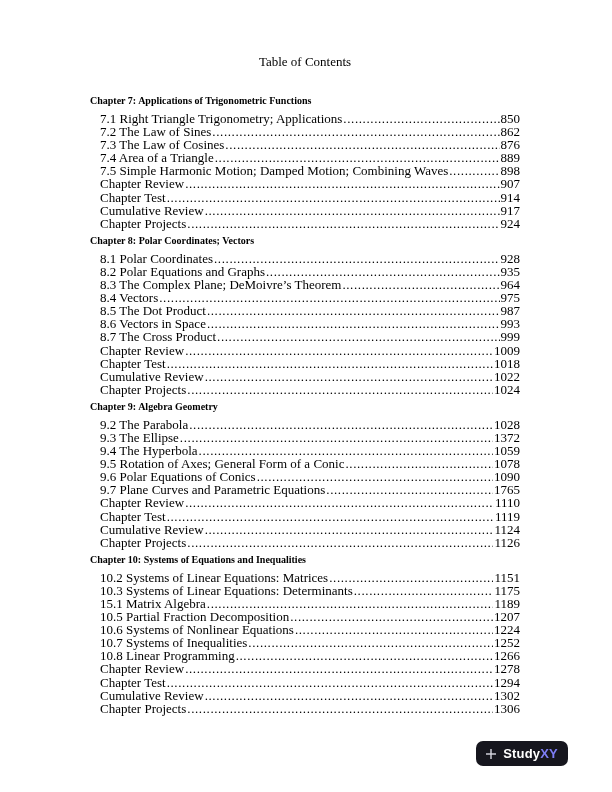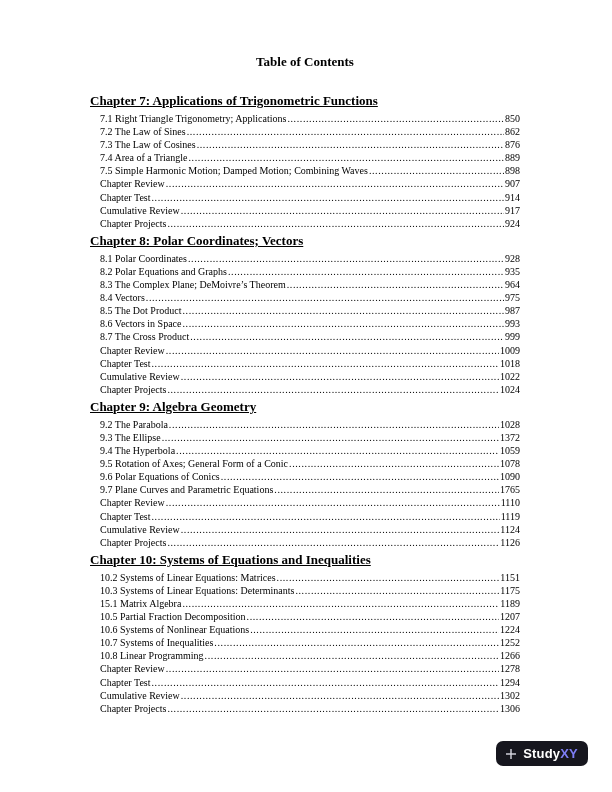--- a/index.html
+++ b/index.html
@@ -16,57 +16,56 @@
   }
   .content {
     position: absolute;
     left: 90px;
     right: 92px;
     top: 54px;
   }
   .title {
     text-align: center;
     font-size: 13px;
-    font-weight: bold;
+    font-weight: normal;
     line-height: 16px;
   }
   .section { margin-top: 3px; }
   .section:first-of-type { margin-top: 23px; }
   .heading {
-    font-size: 13px;
+    font-size: 10px;
     font-weight: bold;
     line-height: 15px;
     margin-bottom: 4px;
-    text-decoration: underline;
   }
   .rows { }
   .row {
     display: flex;
     align-items: baseline;
-    font-size: 10px;
+    font-size: 13px;
     line-height: 13.1px;
     padding-left: 10px;
   }
   .label { white-space: nowrap; }
   .dots {
     flex: 1;
     min-width: 0;
     overflow: hidden;
     white-space: nowrap;
     margin: 0 1px;
   }
   .dots::before {
     content: "....................................................................................................................................................................................................................................................................................................................................................................";
     letter-spacing: 0.6px;
     color: #000;
   }
   .pagenum { white-space: nowrap; }
   .brand {
     position: absolute;
-    right: 24px;
+    right: 44px;
     bottom: 26px;
     display: flex;
     align-items: center;
     gap: 6px;
     background: #16161e;
     border-radius: 7px;
     padding: 5px 10px 5px 9px;
     font-family: "Liberation Sans", sans-serif;
   }
   .brand .plus {

